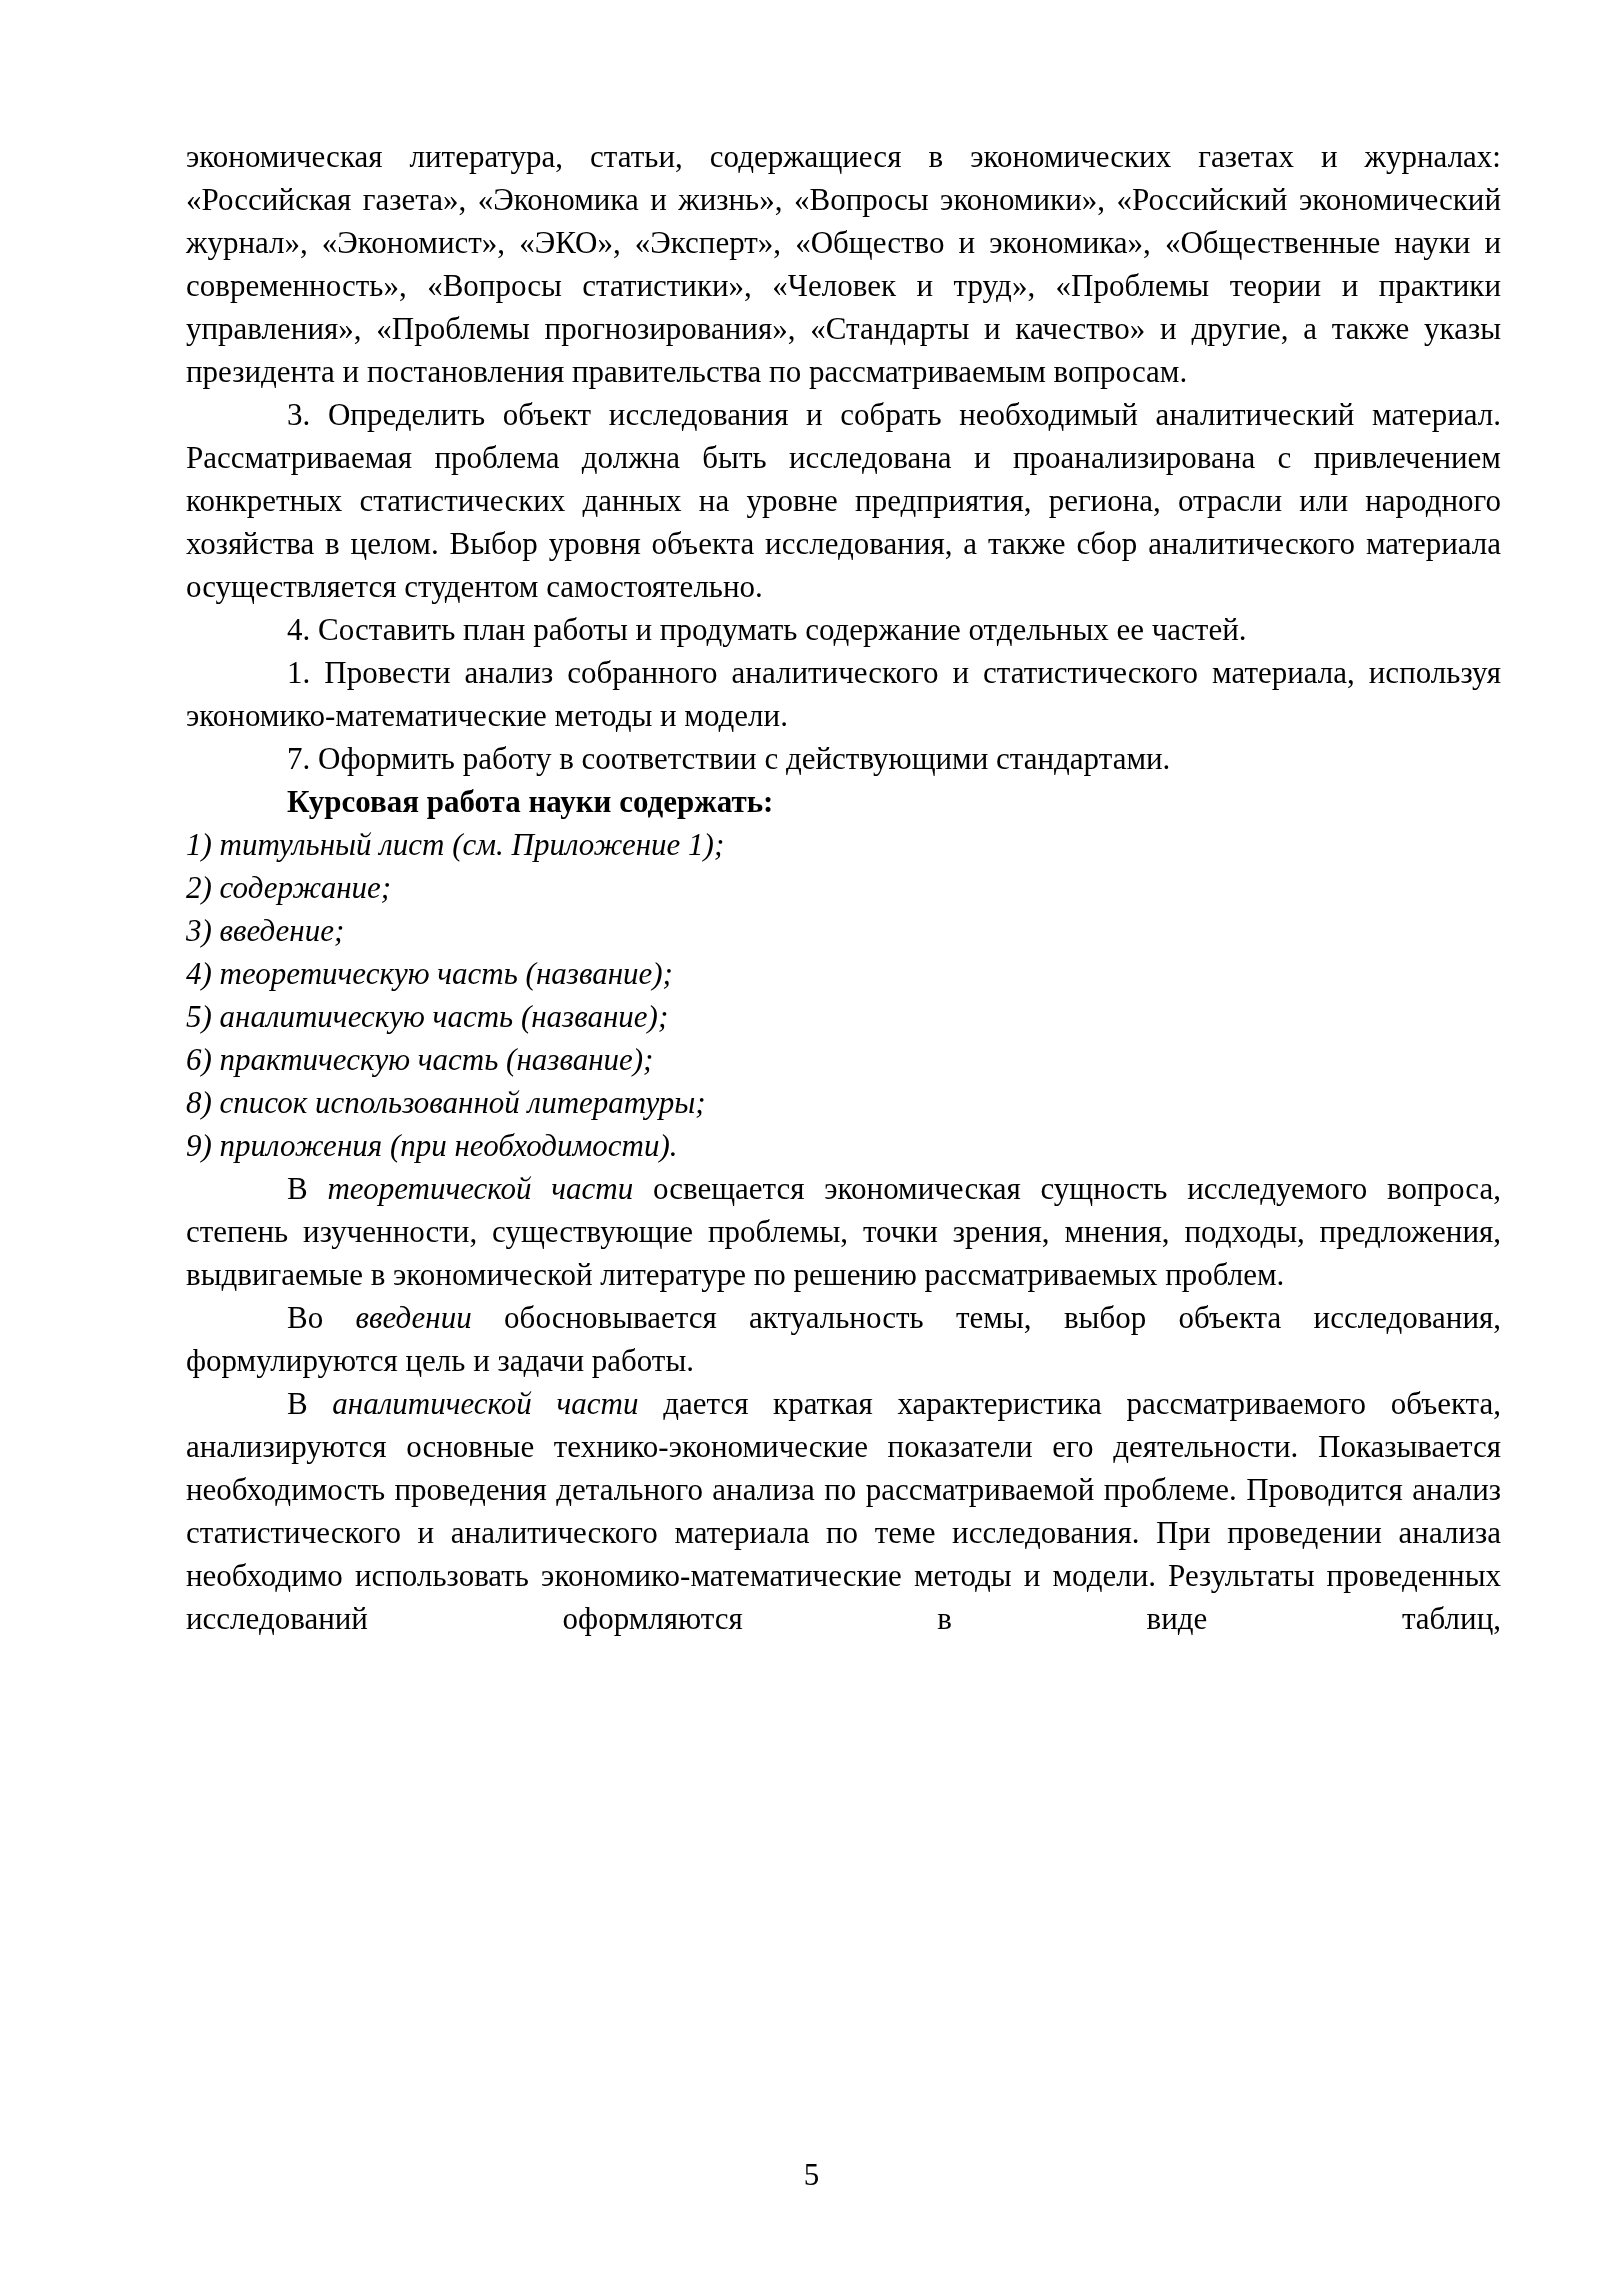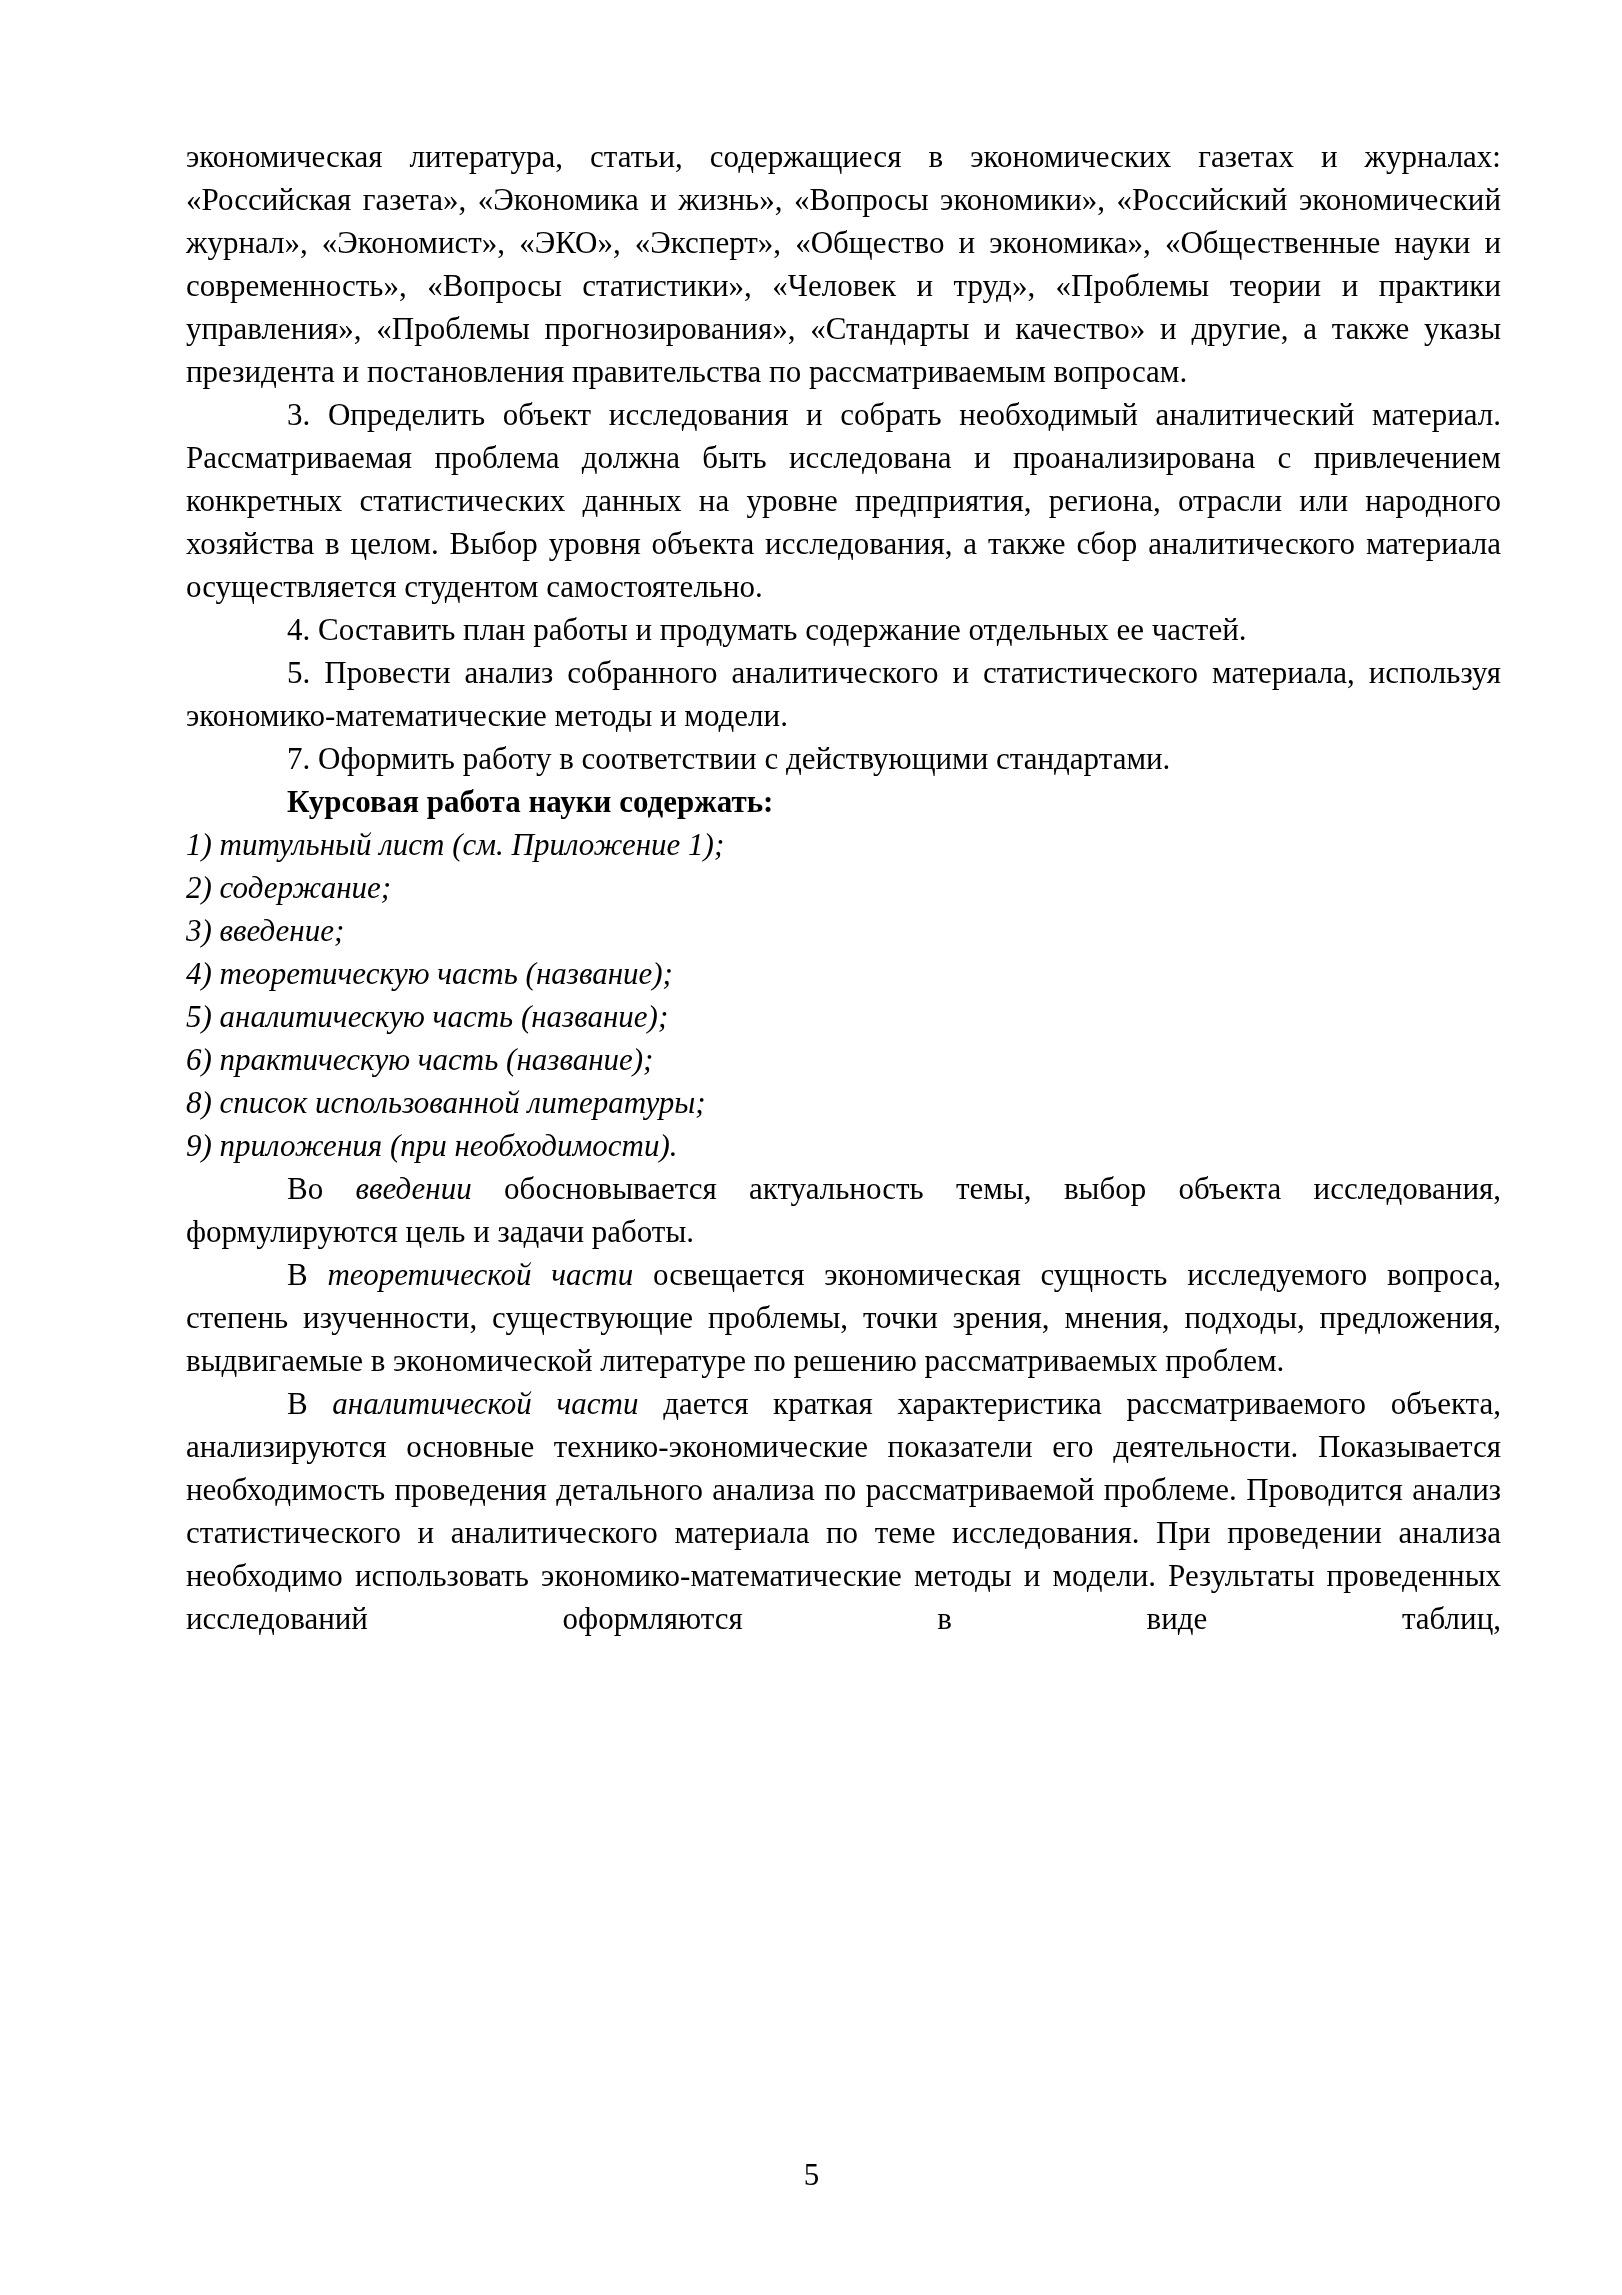--- a/index.html
+++ b/index.html
@@ -54,42 +54,42 @@
 
 <div class="page">
   <div class="content">
 
     <p>экономическая литература, статьи, содержащиеся в экономических газетах и журналах: «Российская газета», «Экономика и жизнь», «Вопросы экономики», «Российский экономический журнал», «Экономист», «ЭКО», «Эксперт», «Общество и экономика», «Общественные науки и современность», «Вопросы статистики», «Человек и труд», «Проблемы теории и практики управления», «Проблемы прогнозирования», «Стандарты и качество» и другие, а также указы президента и постановления правительства по рассматриваемым вопросам.</p>
 
     <p class="ind">3. Определить объект исследования и собрать необходимый аналитический материал. Рассматриваемая проблема должна быть исследована и проанализирована с привлечением конкретных статистических данных на уровне предприятия, региона, отрасли или народного хозяйства в целом. Выбор уровня объекта исследования, а также сбор аналитического материала осуществляется студентом самостоятельно.</p>
 
     <p class="ind">4. Составить план работы и продумать содержание отдельных ее частей.</p>
 
-    <p class="ind">5. Провести анализ собранного аналитического и статистического материала, используя экономико-математические методы и модели.</p>
+    <p class="ind">1. Провести анализ собранного аналитического и статистического материала, используя экономико-математические методы и модели.</p>
 
 
     <p class="ind">7. Оформить работу в соответствии с действующими стандартами.</p>
 
     <p class="heading ind mt">Курсовая работа науки содержать:</p>
 
     <p class="list-item">1) титульный лист (см. Приложение 1);</p>
     <p class="list-item">2) содержание;</p>
     <p class="list-item">3) введение;</p>
     <p class="list-item">4) теоретическую часть (название);</p>
     <p class="list-item">5) аналитическую часть (название);</p>
     <p class="list-item">6) практическую часть (название);</p>
     <p class="list-item">8) список использованной литературы;</p>
     <p class="list-item">9) приложения (при необходимости).</p>
 
+    <p class="ind">
+      <span>В </span><span class="it">теоретической части</span><span> освещается экономическая сущность исследуемого вопроса, степень изученности, существующие проблемы, точки зрения, мнения, подходы, предложения, выдвигаемые в экономической литературе по решению рассматриваемых проблем.</span>
+    </p>
+
     <p class="ind mt">
       <span>Во </span><span class="it">введении</span><span> обосновывается актуальность темы, выбор объекта исследования, формулируются цель и задачи работы.</span>
-    </p>
-
-    <p class="ind">
-      <span>В </span><span class="it">теоретической части</span><span> освещается экономическая сущность исследуемого вопроса, степень изученности, существующие проблемы, точки зрения, мнения, подходы, предложения, выдвигаемые в экономической литературе по решению рассматриваемых проблем.</span>
     </p>
 
     <p class="ind cut">
       <span>В </span><span class="it">аналитической части</span><span> дается краткая характеристика рассматриваемого объекта, анализируются основные технико-экономические показатели его деятельности. Показывается необходимость проведения детального анализа по рассматриваемой проблеме. Проводится анализ статистического и аналитического материала по теме исследования. При проведении анализа необходимо использовать экономико-математические методы и модели. Результаты проведенных исследований оформляются в виде таблиц,</span>
     </p>
 
   </div>
 
   <div class="page-number">5</div>
 </div>

